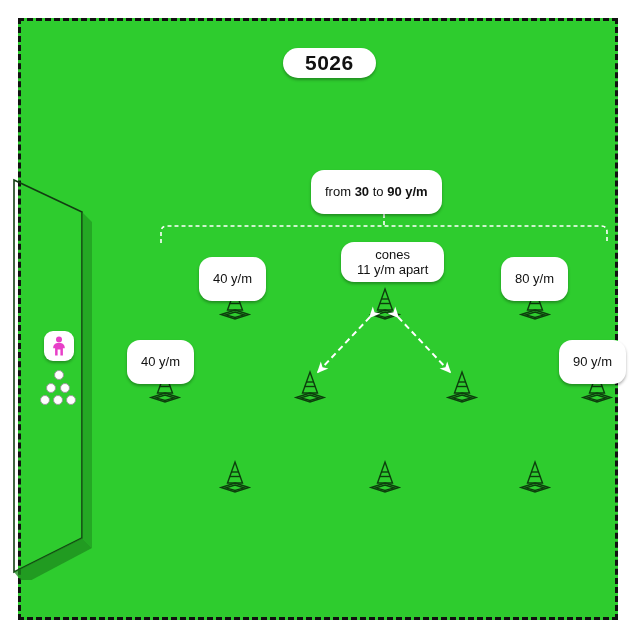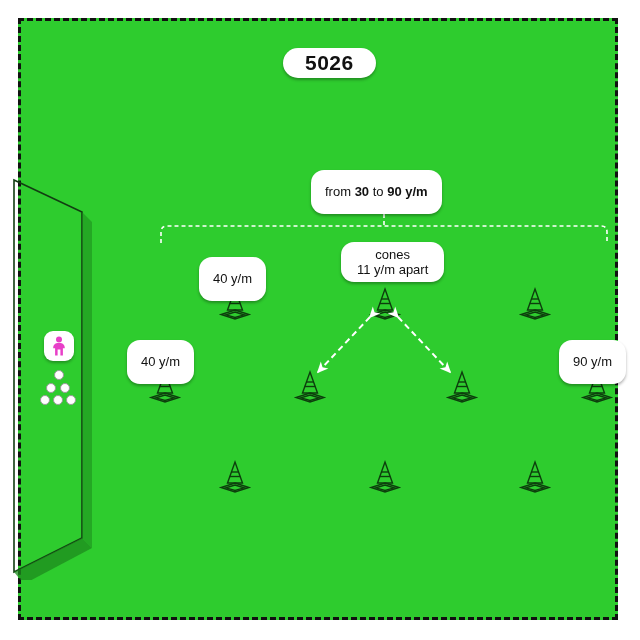--- a/index.html
+++ b/index.html
@@ -290,20 +290,23 @@
 
   <div class="badge" style="left:199px; top:257px;">
     <span>40 y/m</span>
   </div>
 
   <div class="badge two-line" style="left:341px; top:242px;">
     <div>cones</div>
     <div>11 y/m apart</div>
   </div>
 
+  <div class="badge" style="left:501px; top:257px;">
+    <span>80 y/m</span>
+  </div>
 
   <div class="badge" style="left:127px; top:340px;">
     <span>40 y/m</span>
   </div>
 
   <div class="badge" style="left:559px; top:340px;">
     <span>90 y/m</span>
   </div>
 
 </div>

